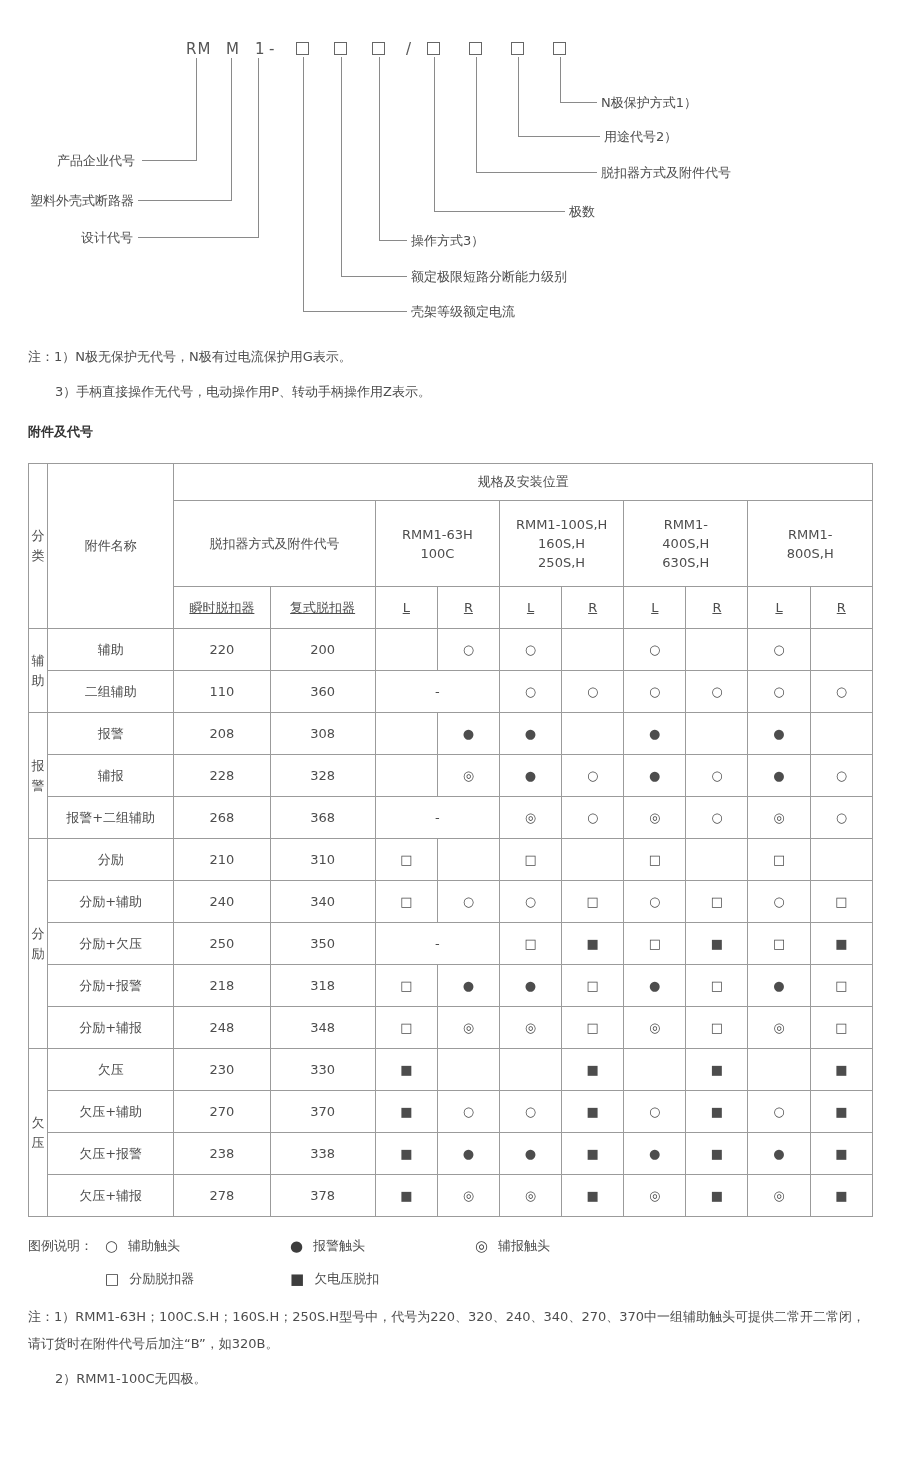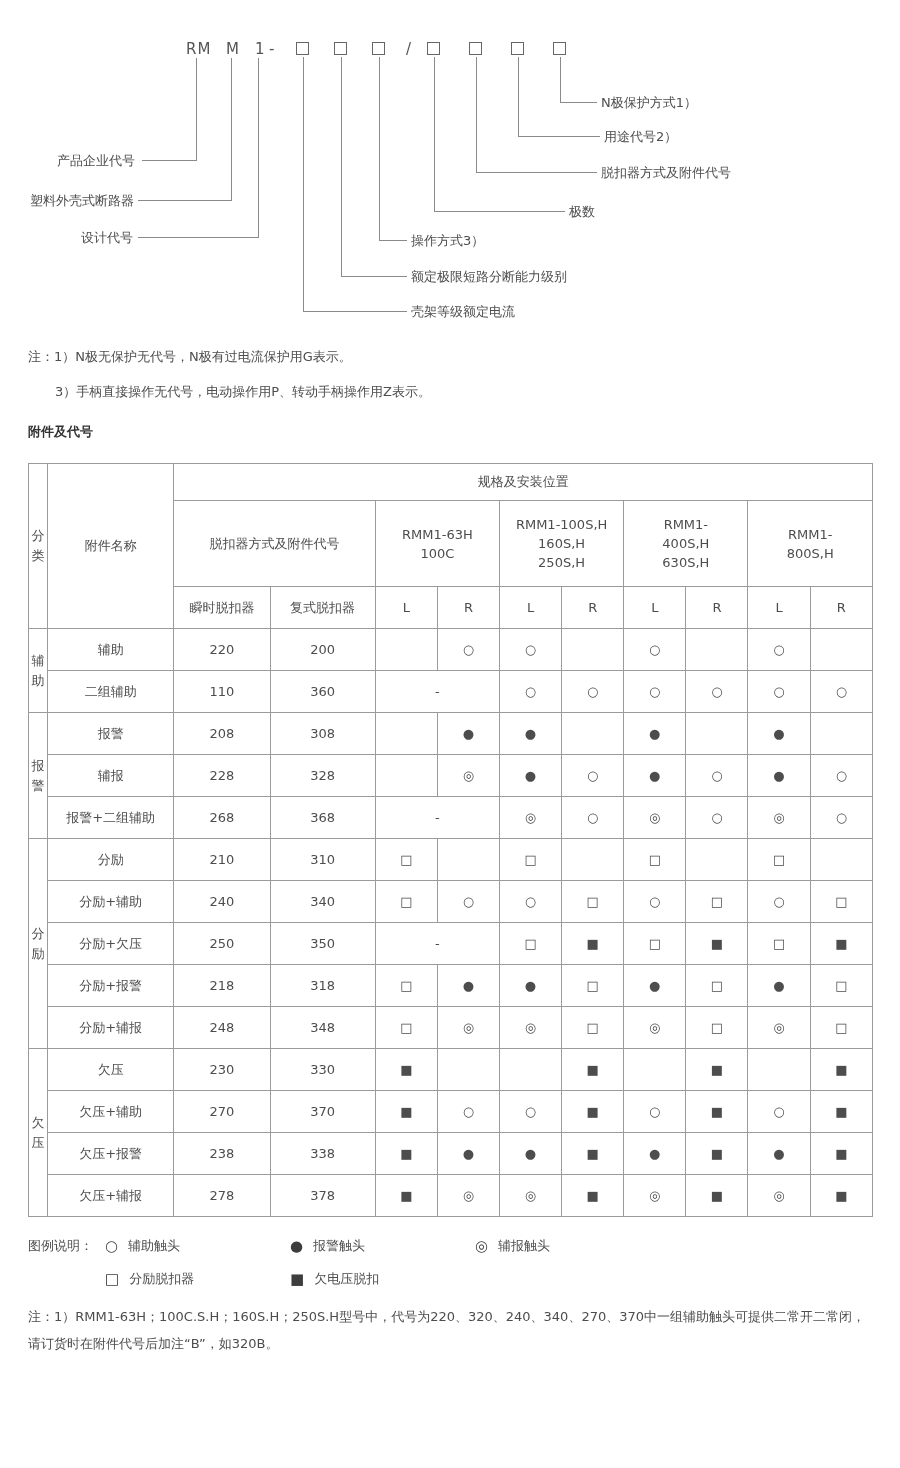--- a/index.html
+++ b/index.html
@@ -32,21 +32,21 @@
     font-weight: normal;
     text-align: center;
     vertical-align: middle;
     font-size: 13px;
     color: #4d4d4d;
     padding: 0;
     overflow: hidden;
   }
   table.acc thead tr.r1 th { height: 37px; }
   table.acc thead tr.r2 th { height: 86px; }
-  table.acc thead tr.r3 th { height: 42px; }
+  table.acc thead tr.r3 th { height: 42px; text-decoration: underline; }
   table.acc tbody td { height: 42px; }
   td.cat, th.cat { width: 19px; padding: 0 2px; word-break: break-all; line-height: 20px; }
   td.name { text-align: left; padding-left: 12px; }
   td.sym { font-size: 15px; color: #3d3d3d; }
   .grp div { line-height: 19px; }
   
   .legend { margin: 20px 0 0 28px; font-size: 13px; }
   .legend-row { display: flex; align-items: center; margin-bottom: 15px; }
   .legend-title { width: 77px; }
   .legend-item { width: 185px; display: flex; align-items: center; }
@@ -396,13 +396,14 @@
     </span>
     <span class="legend-item">
       <span class="legend-sym">■</span>
       <span>欠电压脱扣</span>
     </span>
   </div>
 </div>
 
 <div class="notes-bottom">
   <p>注：1）RMM1-63H；100C.S.H；160S.H；250S.H型号中，代号为220、320、240、340、270、370中一组辅助触头可提供二常开二常闭，请订货时在附件代号后加注“B”，如320B。</p>
+  <p class="indent">2）RMM1-100C无四极。</p>
 </div>
 
 </body></html>

